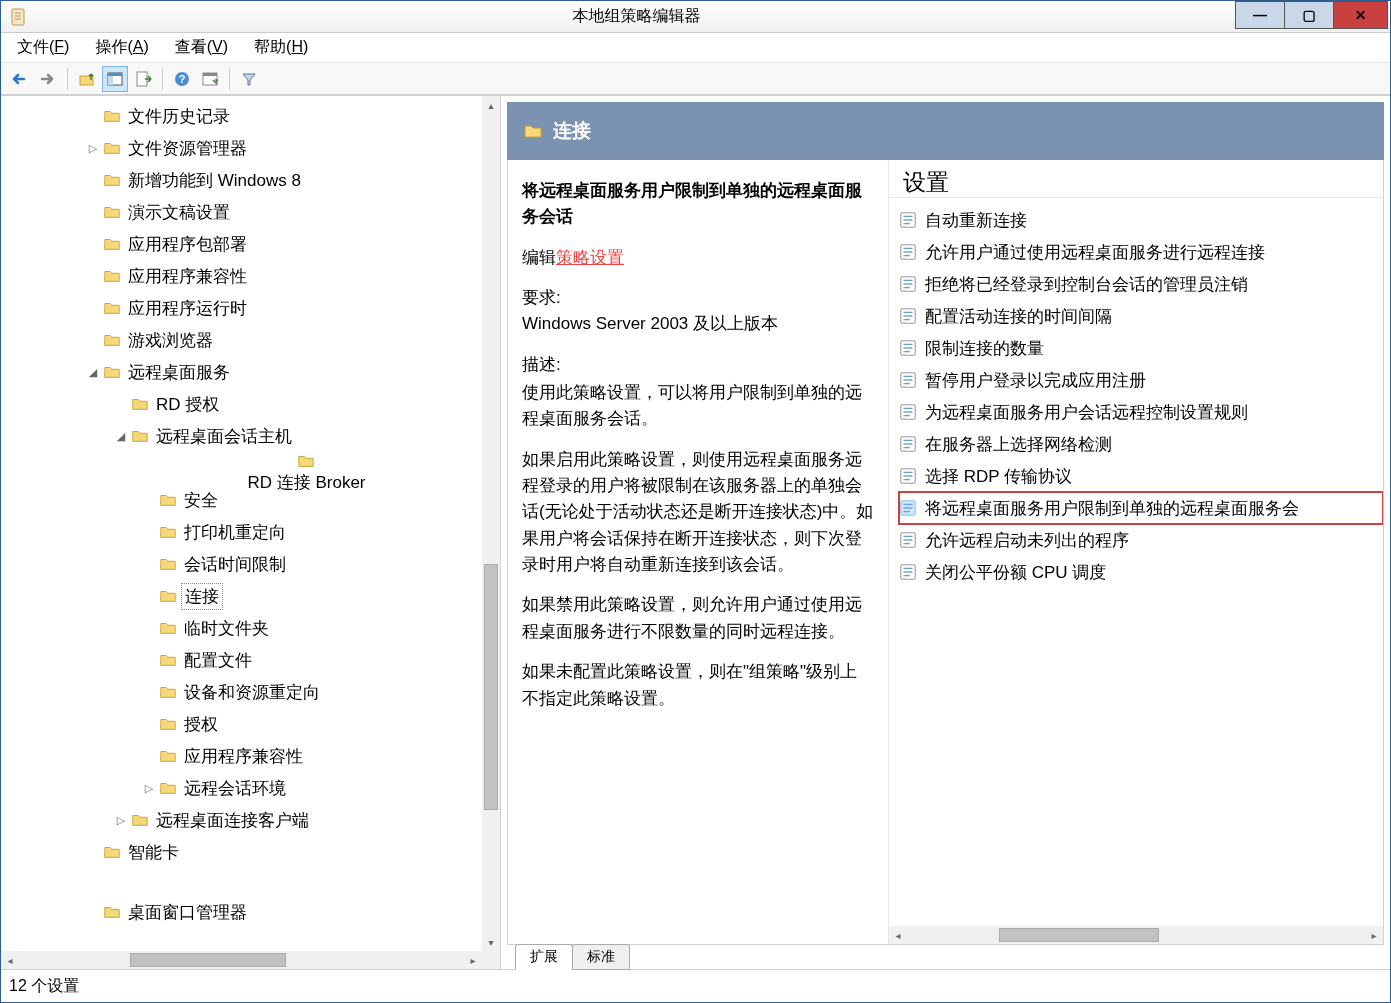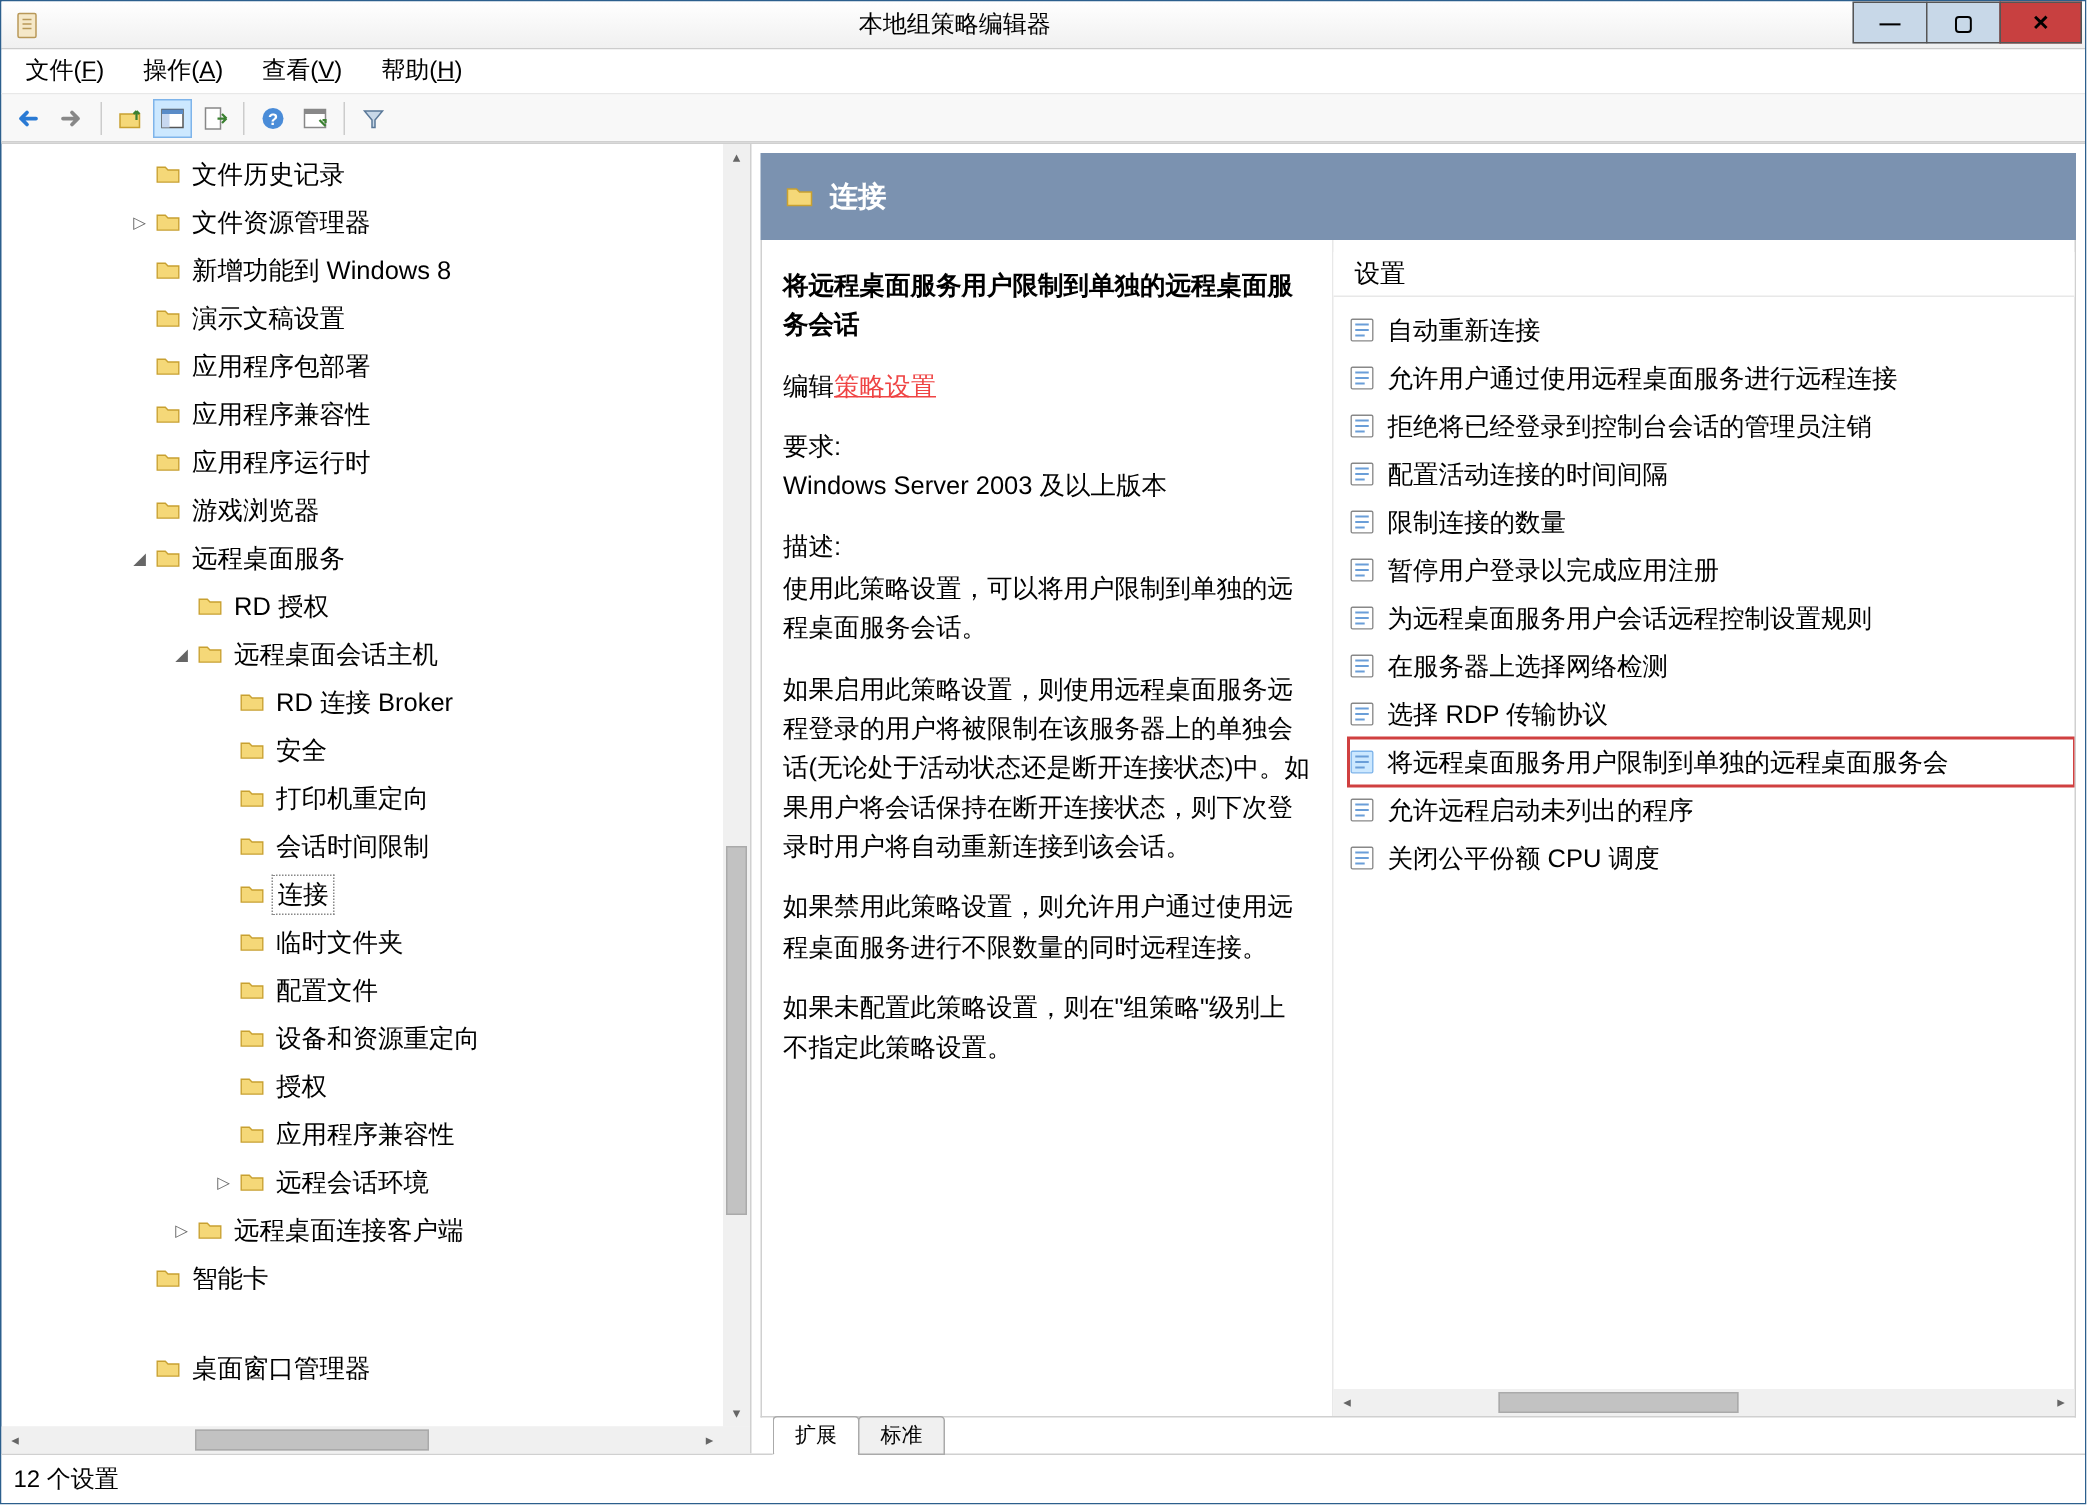--- a/index.html
+++ b/index.html
@@ -57,21 +57,21 @@
     .desc-col { width: 380px; padding: 18px 14px; font-size: 17px; line-height: 1.55; }
     .desc-title { font-weight: bold; margin-bottom: 14px; }
     .desc-edit { margin-bottom: 14px; }
     .desc-link { color: #ef4444; text-decoration: underline; cursor: pointer; }
     .desc-req-label { }
     .desc-req-text { margin-bottom: 14px; }
     .desc-label { margin-bottom: 2px; }
     .desc-text { margin-bottom: 14px; }
     
     .settings-col { flex: 1; display: flex; flex-direction: column; border-left: 1px solid #e8e8e8; min-height: 0; }
-    .settings-header { height: 30px; display: flex; align-items: center; padding: 0 14px; font-size: 17px; border-bottom: 1px solid #e8e8e8; background: #fff; margin-top: 8px; }
+    .settings-header { height: 30px; display: flex; align-items: center; padding: 0 14px; font-size: 23px; border-bottom: 1px solid #e8e8e8; background: #fff; margin-top: 8px; }
     .settings-list { flex: 1; overflow: hidden; padding: 6px 0 0 10px; position: relative; min-height: 0; text-align: center; }
     .setting-item { display: flex; align-items: center; height: 32px; gap: 8px; white-space: nowrap; padding-right: 8px; }
     .setting-icon { width: 18px; height: 18px; flex-shrink: 0; }
     .setting-label { font-size: 17px; }
     .setting-item.highlighted { outline: 2px solid #d04040; outline-offset: -1px; }
     .setting-item.highlighted .setting-icon rect.box { fill: #cce8ff; stroke: #7eb4ea; }
     .settings-hscroll { position: absolute; left: 0; bottom: 0; right: 0; height: 18px; background: #f0f0f0; display: flex; }
     
     
     .tabs-row { height: 24px; display: flex; align-items: flex-end; padding-left: 8px; margin: 0 6px; }
@@ -249,21 +249,21 @@
               </svg>
               <span class="tree-label">RD 授权</span>
             </div>
             <div class="tree-node" style="padding-left: 112px;">
               <span class="tree-expander">◢</span>
               <svg class="tree-folder" viewBox="0 0 20 20">
                 <path d="M2 5 L8 5 L10 7 L18 7 L18 16 L2 16 Z" fill="#f5d878" stroke="#c8a030"></path>
               </svg>
               <span class="tree-label">远程桌面会话主机</span>
             </div>
-            <div class="tree-node" style="padding-left: 140px;">
+            <div class="tree-node" style="padding-left: 140px; flex-direction: column;">
               <span class="tree-expander"></span>
               <svg class="tree-folder" viewBox="0 0 20 20">
                 <path d="M2 5 L8 5 L10 7 L18 7 L18 16 L2 16 Z" fill="#f5d878" stroke="#c8a030"></path>
               </svg>
               <span class="tree-label">RD 连接 Broker</span>
             </div>
             <div class="tree-node" style="padding-left: 140px;">
               <span class="tree-expander"></span>
               <svg class="tree-folder" viewBox="0 0 20 20">
                 <path d="M2 5 L8 5 L10 7 L18 7 L18 16 L2 16 Z" fill="#f5d878" stroke="#c8a030"></path>

